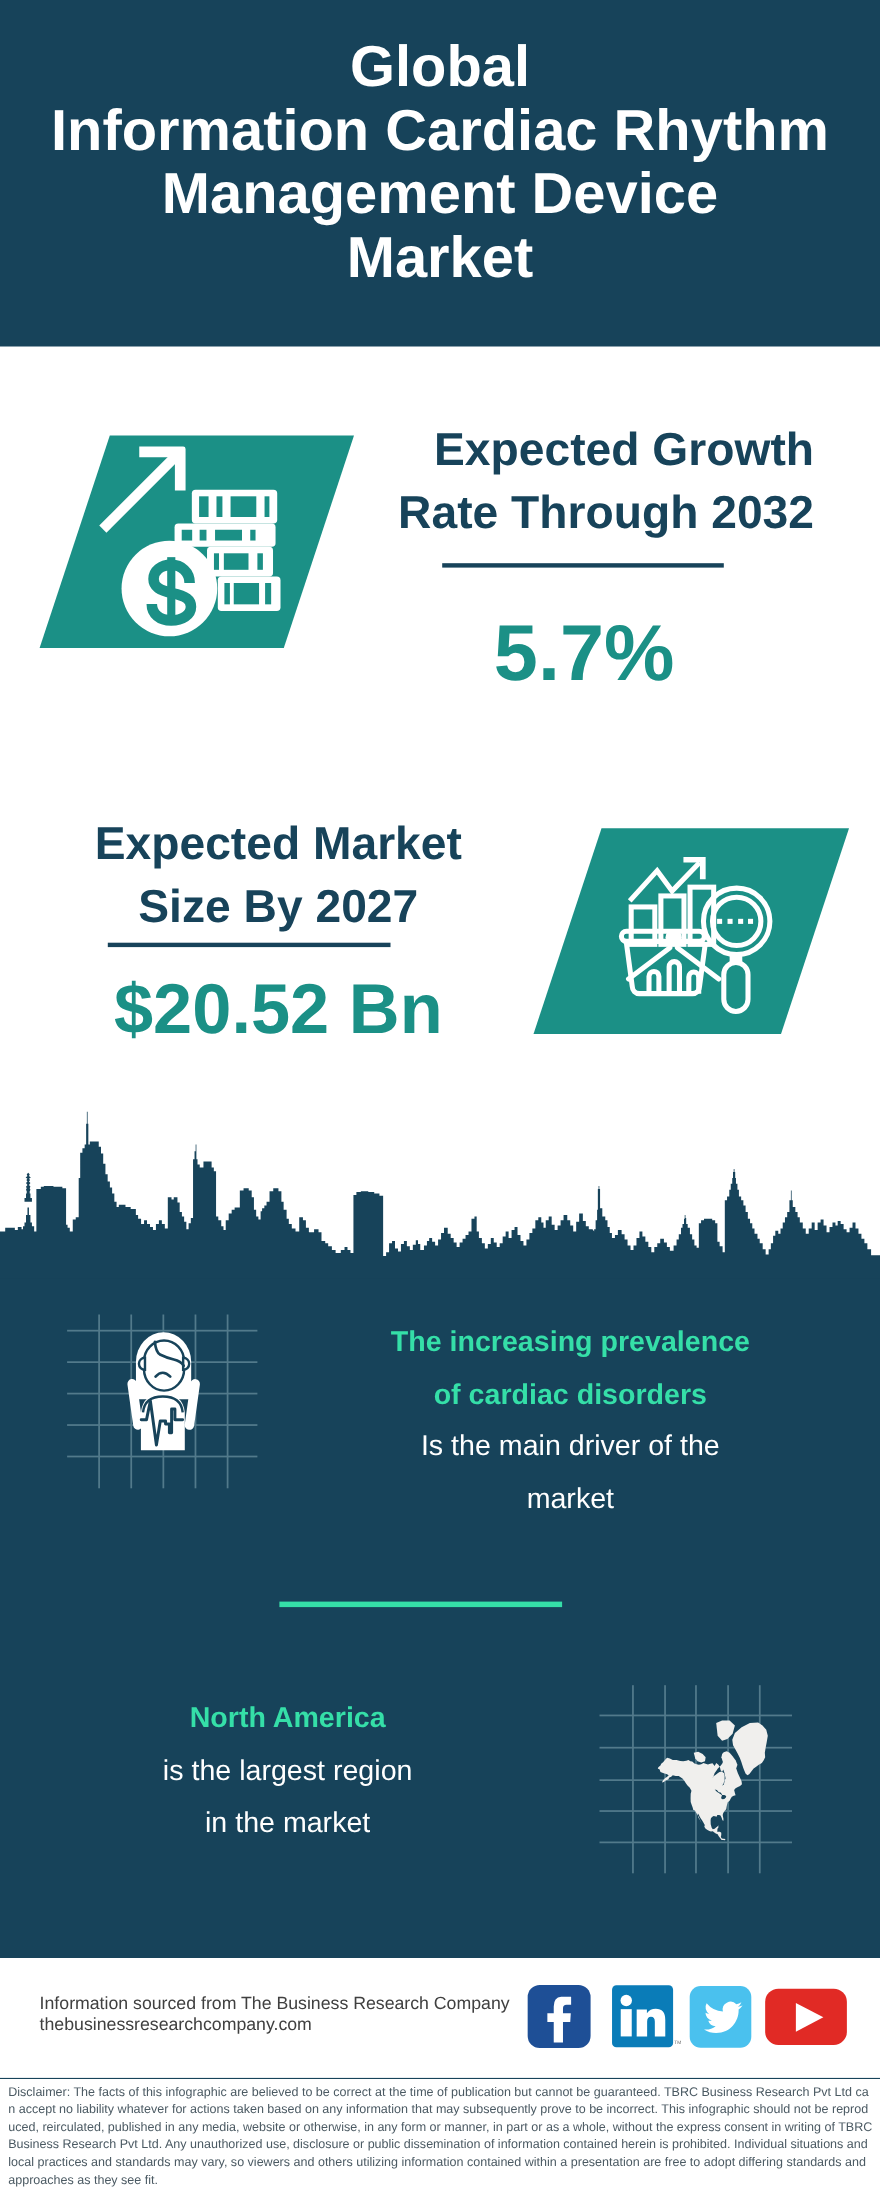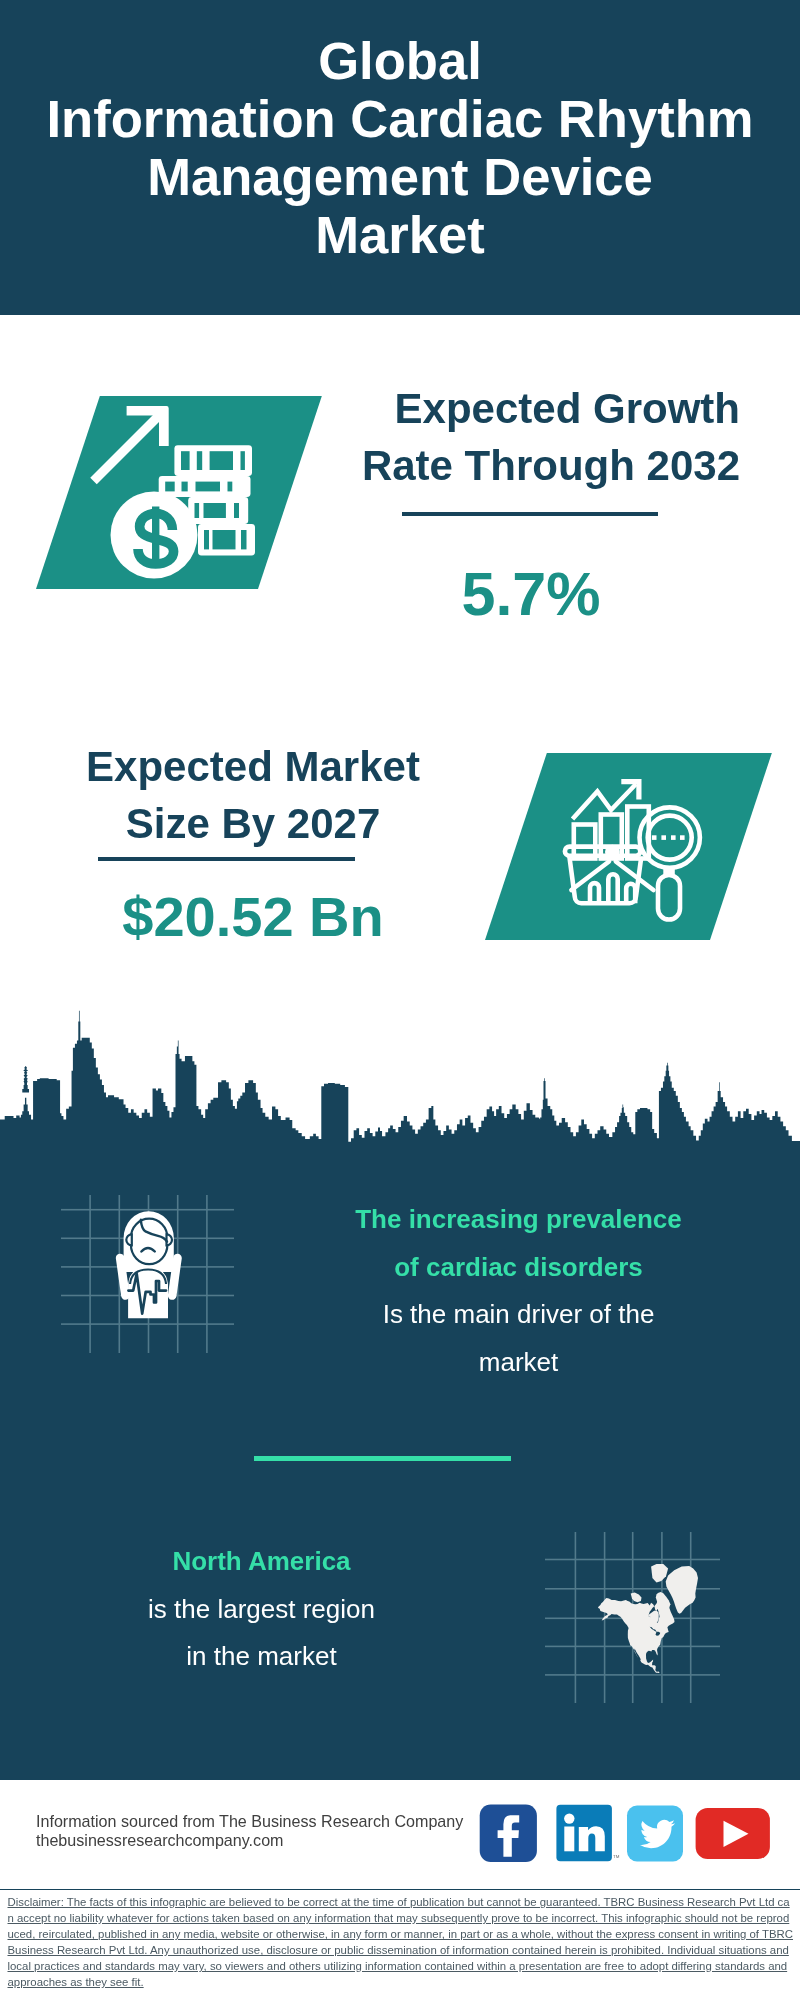--- a/index.html
+++ b/index.html
@@ -17,37 +17,37 @@
   .p1{left:36px;top:396px;width:222px;height:193px;transform:skewX(-18.3deg);transform-origin:bottom left;}
   .p2{left:485px;top:753px;width:225px;height:187px;transform:skewX(-18.3deg);transform-origin:bottom left;}
 
   .stitle{position:absolute;text-align:center;color:#17435a;font-weight:bold;font-size:42px;line-height:57px;}
   .s1-title{left:340px;top:380px;width:400px;text-align:right;}
   .s2-title{left:53px;top:727px;width:400px;margin-top:11px;}
   .rule{position:absolute;height:4px;background:#17435a;}
   .r1{left:402px;top:512px;width:256px;}
   .r2{left:98px;top:857px;width:257px;}
   .sval{position:absolute;text-align:center;color:#1b9086;font-weight:bold;}
-  .s1-val{left:331px;top:547px;width:400px;font-size:61px;line-height:94px;}
-  .s2-val{left:53px;top:880px;width:400px;font-size:56px;line-height:74px;}
+  .s1-val{left:331px;top:547px;width:400px;font-size:72px;line-height:94px;}
+  .s2-val{left:53px;top:880px;width:400px;font-size:64px;line-height:74px;}
 
   
   .darkbody{position:absolute;left:0;top:1155px;width:800px;height:625px;background:#17435a;}
   .skywrap{position:absolute;left:0;top:1008px;width:800px;height:154px;}
   .skywrap svg{display:block;}
   .ctext{position:absolute;text-align:center;color:#ffffff;font-size:26px;line-height:47.7px;}
   .ctext .hl{color:#35dfa8;font-weight:bold;}
   .s3-text{left:263px;top:1196px;width:511px;}
   .s4-text{left:6px;top:1538px;width:511px;}
   .r3{position:absolute;left:254px;top:1456px;width:257px;height:5px;background:#35dfa8;}
 
   
   .foot-src{position:absolute;left:36px;top:1812px;color:#404040;font-size:16.1px;line-height:18.6px;letter-spacing:0;}
   .hairline{position:absolute;left:0;top:1888.6px;width:800px;height:1.8px;background:#17435a;}
-  .disc{position:absolute;left:7.5px;top:1894px;width:785.5px;color:#4b5a63;font-size:11.4px;line-height:16px;word-break:break-all;text-align:left;text-decoration:underline;}
+  .disc{position:absolute;left:7.5px;top:1894px;width:785.5px;color:#4b5a63;font-size:11.4px;line-height:16px;word-break:break-all;text-align:left;}
 </style>
 </head>
 <body>
 
 <div class="page">
 
   <div class="hdr">
     <div class="hdr-title">
       <div>Global</div>
       <div>Information Cardiac Rhythm</div>

